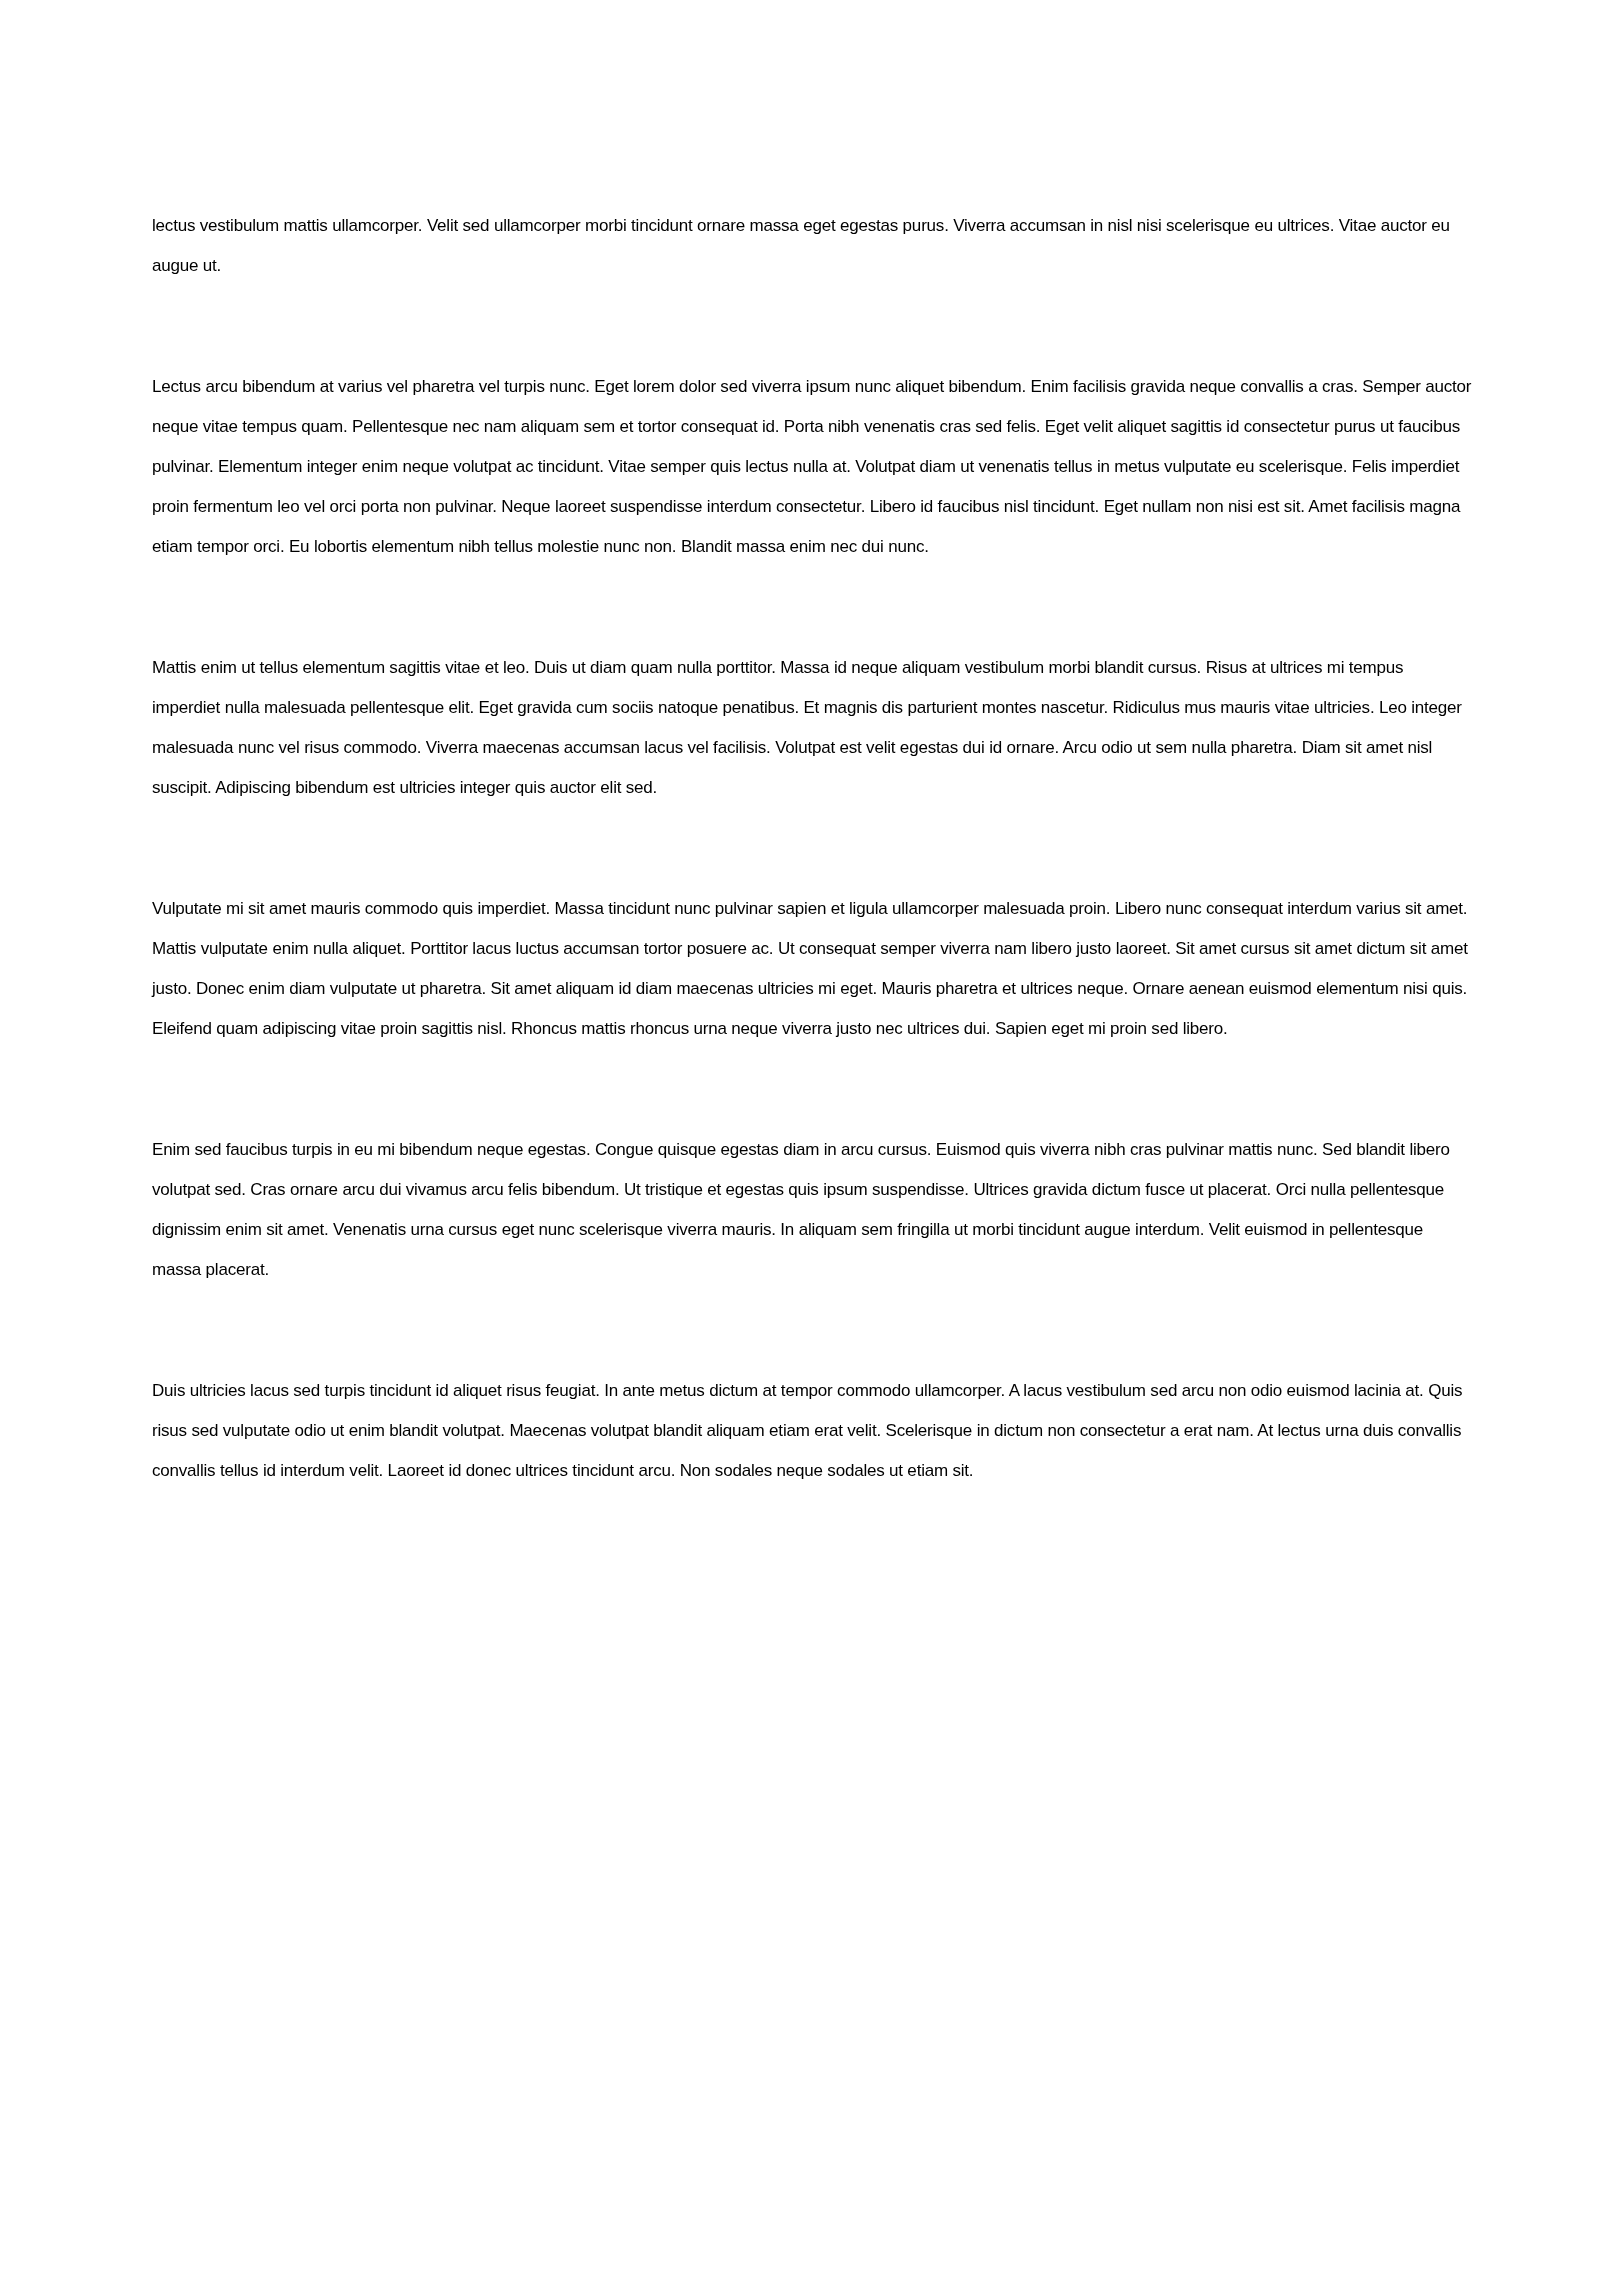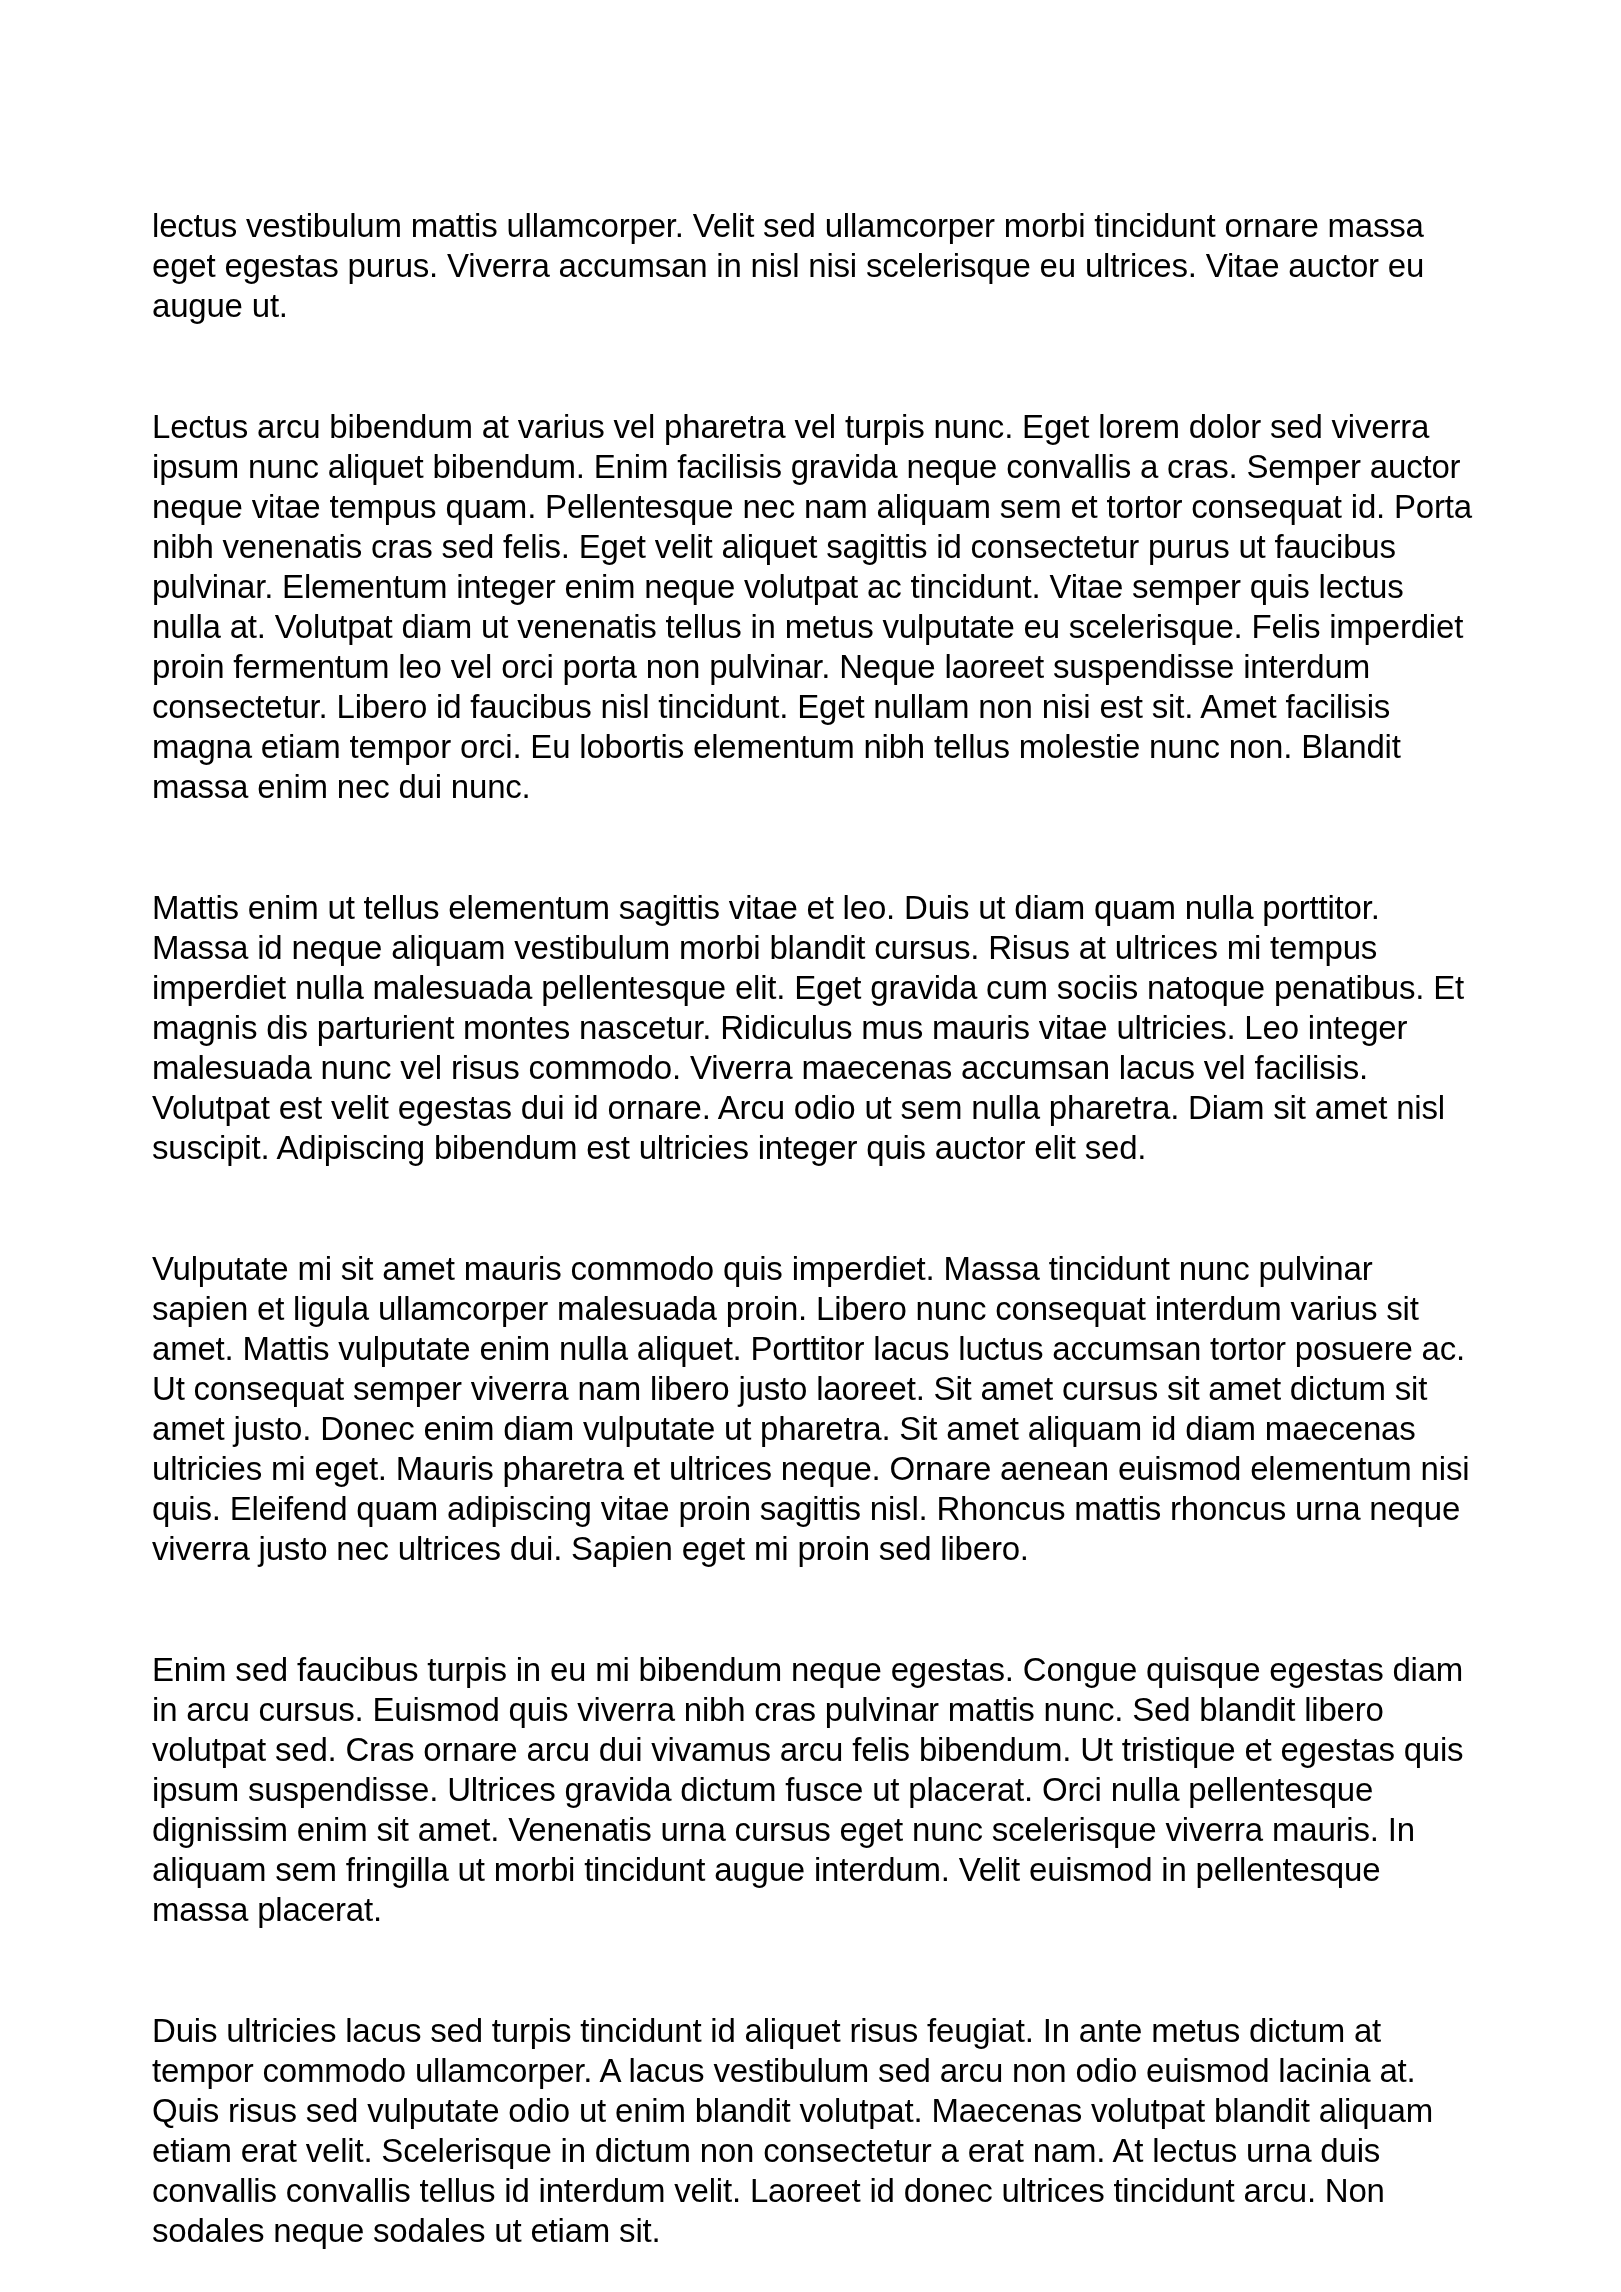--- a/index.html
+++ b/index.html
@@ -14,21 +14,21 @@
   }
   .page {
     box-sizing: border-box;
     width: 1621px;
     height: 2293px;
     background: #ffffff;
     padding: 206px 147px 0 152px;
   }
   .doc-body {
     font-family: "Liberation Sans", sans-serif;
-    font-size: 33px;
+    font-size: 17px;
     line-height: 40px;
     letter-spacing: -0.2px;
     color: #000000;
     text-align: left;
   }
   .doc-body p {
     margin: 0 0 81px 0;
     padding: 0;
   }
   .doc-body p:last-child {

